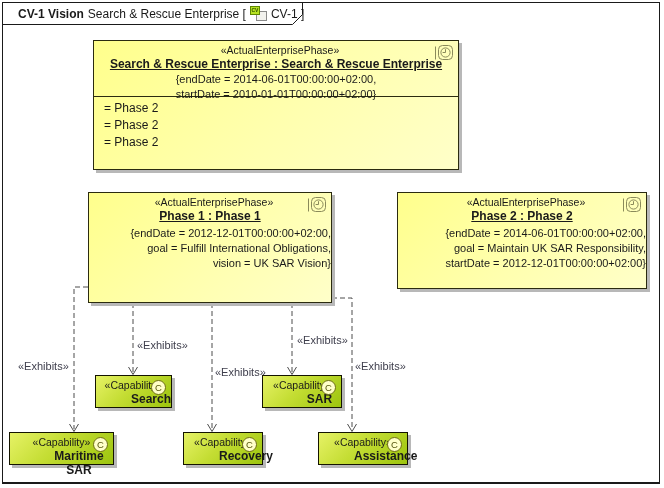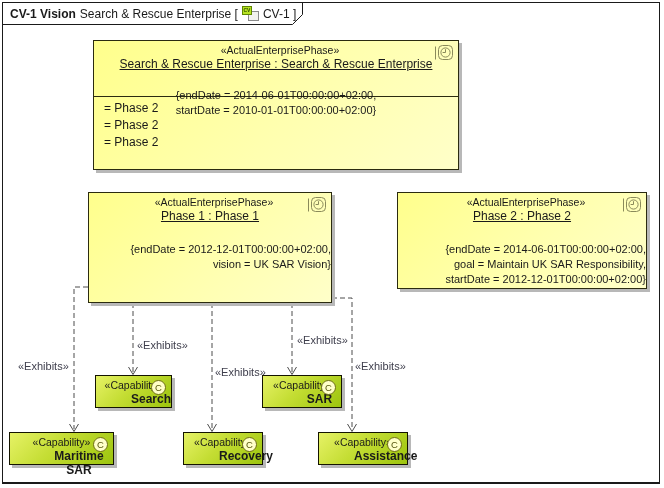--- a/index.html
+++ b/index.html
@@ -6,34 +6,34 @@
   body{font-family:"Liberation Sans", sans-serif; -webkit-font-smoothing:antialiased;}
   .canvas{position:relative;width:664px;height:488px;background:#fff;overflow:hidden;}
   .frame{position:absolute;left:2px;top:2px;width:658px;height:482px;
          border:1px solid #1a1a1a;border-bottom-width:2px;box-sizing:border-box;}
   svg.layer{position:absolute;left:0;top:0;pointer-events:none;}
   svg.layer g{pointer-events:all;}
 
   
   .title-tab{position:absolute;left:10px;top:6px;height:15px;display:flex;align-items:center;
              gap:4px;font-size:12px;color:#1a1a1a;white-space:nowrap;z-index:5;}
-  .title-kind{font-weight:bold;}
+  .title-kind{font-weight:bold;margin-left:8px;}
   .cvicon{position:relative;display:inline-block;width:17px;height:15px;}
   .cv-frame{position:absolute;right:0;bottom:0;width:11px;height:10px;border:1px solid #8a8a8a;
             background:#f2f2ee;box-sizing:border-box;}
   .cv-green{position:absolute;left:0;top:0;width:10px;height:9px;background:#b7e322;border:1px solid #5f8700;
             font-size:5px;line-height:7px;font-weight:bold;color:#2f4d00;text-align:center;box-sizing:border-box;z-index:1;}
 
   
   .ybox{position:absolute;box-sizing:border-box;border:1px solid #2b2b10;
         background:linear-gradient(135deg,#ffff8c 0%,#ffffaf 55%,#ffffc9 100%);
         box-shadow:3px 3px 0 #b8b8b8;color:#1a1a1a;z-index:2;}
   .stereo{text-align:center;font-size:10.5px;padding-top:3px;line-height:13px;margin-left:8px;}
-  .ename{text-align:center;font-size:12px;font-weight:normal;text-decoration:underline;line-height:15px;}
-  .tags{font-size:11px;line-height:15px;margin-top:16px;}
+  .ename{text-align:center;font-size:12px;font-weight:bold;text-decoration:underline;line-height:15px;}
+  .tags{font-size:11px;line-height:15px;}
   .tags.center{text-align:center;}
   .tags.left{text-align:right;padding-left:9px;padding-top:2px;}
   .ehead{border-bottom:1px solid #2b2b10;height:56px;box-sizing:border-box;}
   .ebody{font-size:12px;line-height:17px;padding:3px 0 0 10px;}
   .clock{position:absolute;right:4px;top:3px;}
 
   .box-enterprise{left:93px;top:40px;width:366px;height:130px;}
   .box-phase1{left:88px;top:192px;width:244px;height:111px;}
   .box-phase2{left:397px;top:192px;width:250px;height:97px;}
 
@@ -125,20 +125,21 @@
         <line x1="11.5" y1="8.5" x2="8.6" y2="8.5"></line>
       </g>
     </svg>
   </div>
 
   <div class="ybox box-phase1">
     <div class="stereo">«ActualEnterprisePhase»</div>
     <div class="ename">Phase 1 : Phase 1</div>
     <div class="tags left">
       <div>{endDate = 2012-12-01T00:00:00+02:00,</div>
+      <div>goal = Fulfill International Obligations,</div>
       <div>vision = UK SAR Vision}</div>
     </div>
     <svg class="clock" width="20" height="18" viewBox="0 0 20 18">
       <g stroke="#8a8a5a" fill="none" stroke-width="1">
         <line x1="1.5" y1="2.5" x2="1.5" y2="15.5"></line>
         <rect x="4.5" y="1.5" width="14" height="14" rx="4"></rect>
         <circle cx="11.5" cy="8.5" r="4.6"></circle>
         <line x1="11.5" y1="8.5" x2="11.5" y2="5.2"></line>
         <line x1="11.5" y1="8.5" x2="8.6" y2="8.5"></line>
       </g>

